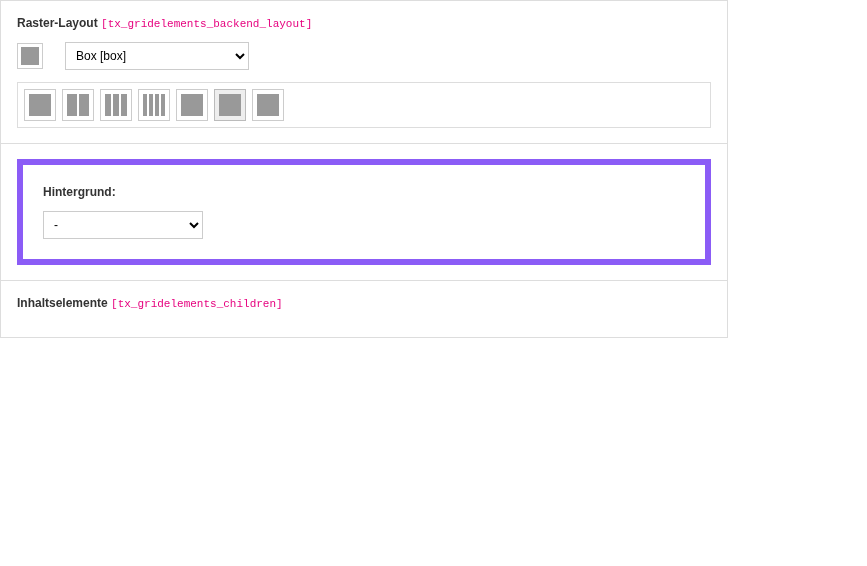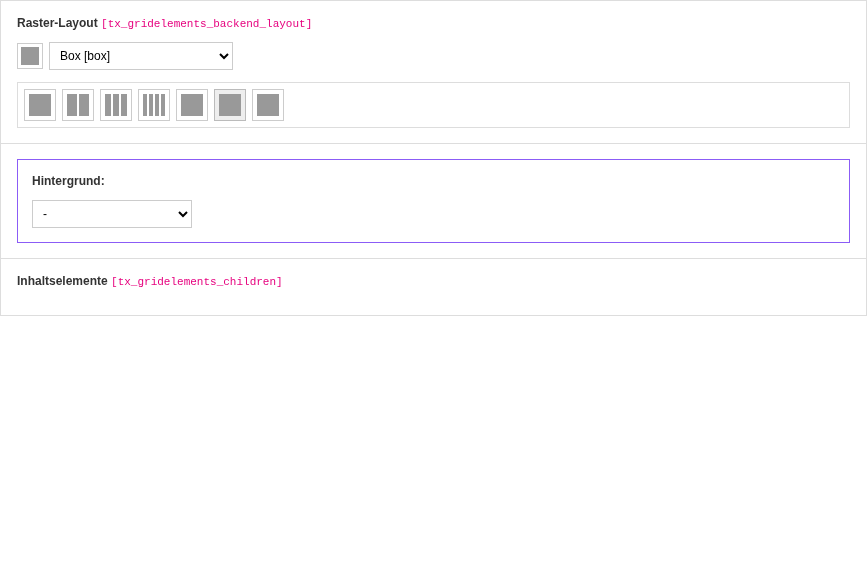--- a/index.html
+++ b/index.html
@@ -1,30 +1,30 @@
 <!DOCTYPE html>
 <html><head>
 <meta charset="utf-8">
 <style>
 * { box-sizing: border-box; margin: 0; padding: 0; }
 body { font-family: Verdana, Arial, sans-serif; font-size: 12px; background: #fff; color: #333; }
-.wrap { width: 867px; border: 1px solid #ddd; }
+.wrap { width: 728px; border: 1px solid #ddd; }
 .section { padding: 15px 16px; border-bottom: 1px solid #ddd; }
 .section:last-child { border-bottom: none; }
 .section-title { font-weight: bold; font-size: 12px; margin-bottom: 12px; }
 .field-code { color: #e6007e; font-family: "Courier New", monospace; font-size: 11px; font-weight: normal; }
-.row-select { display: flex; align-items: center; gap: 6px; margin-bottom: 12px; }
+.row-select { display: flex; align-items: center; gap: 22px; margin-bottom: 12px; }
 .icon-box { width: 26px; height: 26px; border: 1px solid #ccc; background: #fff; display: inline-flex; align-items: center; justify-content: center; padding: 3px; }
 .icon-inner { width: 100%; height: 100%; background: #999; }
 .select-layout { width: 184px; height: 28px; padding: 2px 6px; border: 1px solid #ccc; background: #fff; font-family: Verdana, Arial, sans-serif; font-size: 12px; }
 .layout-strip { border: 1px solid #ddd; padding: 6px; display: flex; gap: 6px; }
 .layout-thumb { width: 32px; height: 32px; border: 1px solid #ccc; background: #fff; padding: 4px; display: inline-flex; gap: 2px; }
 .layout-thumb.selected { background: #eee; border-color: #bbb; }
 .layout-thumb .col { flex: 1; background: #999; }
-.sub-block { border: 1px solid #8b5cf6; padding: 14px; margin-bottom: 14px; }
+.sub-block { border: 6px solid #8b5cf6; padding: 20px; margin-bottom: 14px; }
 .sub-block:last-child { margin-bottom: 0; }
 .sub-label { font-weight: bold; font-size: 12px; margin-bottom: 12px; }
 .select-bg { width: 160px; height: 28px; padding: 2px 6px; border: 1px solid #ccc; background: #fff; font-family: Verdana, Arial, sans-serif; font-size: 12px; }
 .checkbox-row { display: flex; align-items: center; gap: 12px; }
 .checkbox-box { width: 26px; height: 26px; border: 1px solid #ccc; background: #eee; display: inline-block; }
 .checkbox-value { color: #1e88e5; font-size: 12px; }
 .text-input { width: 320px; height: 32px; padding: 4px 8px; border: 1px solid #ccc; font-family: Verdana, Arial, sans-serif; font-size: 12px; }
 .content-section { padding: 15px 16px; }
 </style>
 </head>

